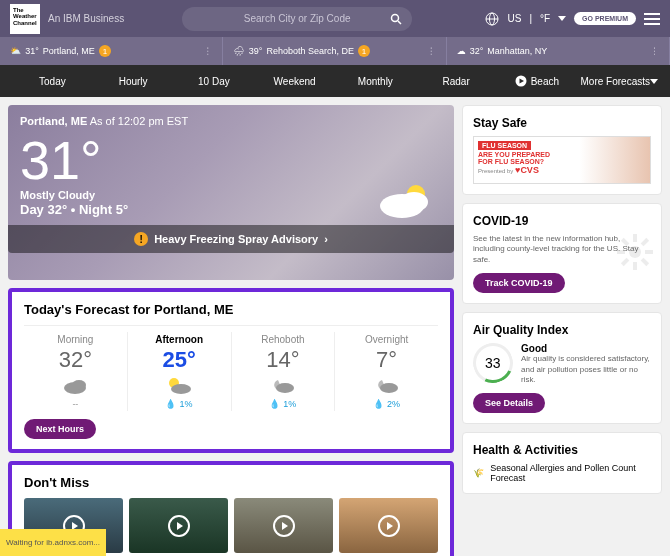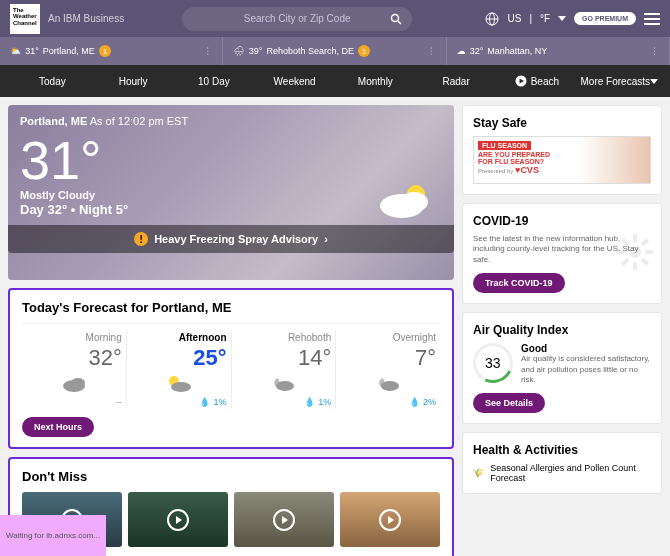--- a/index.html
+++ b/index.html
@@ -26,24 +26,24 @@
 .right{width:200px;display:flex;flex-direction:column;gap:8px}
 .hero{background:linear-gradient(135deg,#8b7e9e 0%,#a89cb5 40%,#c4bcc8 70%,#9890a8 100%);border-radius:4px;color:#fff;padding:10px 12px;position:relative;height:175px}
 .hero .loc-t{font-size:11px}
 .hero .loc-t b{font-weight:bold}
 .hero .temp{font-size:54px;font-weight:300;line-height:1;margin-top:6px}
 .hero .cond{font-size:11px;font-weight:bold;margin-top:2px}
 .hero .hl{font-size:13px;font-weight:bold;margin-top:1px}
 .hero .sun{position:absolute;right:20px;top:75px}
 .adv{background:rgba(0,0,0,.45);margin:8px -12px -10px;padding:7px;text-align:center;font-size:11px;font-weight:bold;border-radius:0 0 4px 4px;display:flex;align-items:center;justify-content:center;gap:6px}
 .adv .ic{background:#f5a623;width:14px;height:14px;border-radius:50%;color:#000;font-size:10px;display:inline-flex;align-items:center;justify-content:center;font-weight:bold}
-.card{background:#fff;border-radius:4px;padding:10px 12px;border:2px solid #6d28d9}
+.card{background:#fff;border-radius:4px;padding:10px 12px;border:4px solid #6d28d9}
 .card h3{font-size:13px;font-weight:bold;margin-bottom:8px}
 .fc{display:flex;border-top:1px solid #eee;padding-top:6px}
-.fcp{flex:1;text-align:right;border-right:1px solid #eee;padding:2px 4px}
+.fcp{flex:1;text-align:center;border-right:1px solid #eee;padding:2px 4px}
 .fcp:last-child{border:none}
 .fcp .lbl{font-size:10px;color:#888}
 .fcp .t{font-size:22px;font-weight:300;color:#666;margin:2px 0}
 .fcp.now .lbl{color:#000;font-weight:bold}
 .fcp.now .t{color:#1b4de4;font-weight:bold}
 .fcp .ic{height:22px;display:flex;align-items:center;justify-content:center;margin:2px 0}
 .fcp .pr{font-size:9px;color:#1b9dd9;margin-top:2px}
 .btn{background:#701a75;color:#fff;font-size:9px;font-weight:bold;padding:5px 12px;border-radius:12px;display:inline-block;margin-top:8px}
 .dm{display:flex;gap:6px;margin-top:6px}
 .dm-i{flex:1;height:55px;background:linear-gradient(#4a6b7a,#2a3b45);border-radius:3px;position:relative;display:flex;align-items:center;justify-content:center}
@@ -57,21 +57,21 @@
 .rc p{font-size:8px;color:#666;line-height:1.3}
 .flu{height:48px;background:linear-gradient(90deg,#fff 60%,#e8c4b0);border:1px solid #ddd;position:relative;padding:4px;font-size:7px}
 .flu .tag{background:#e03131;color:#fff;padding:1px 4px;font-weight:bold;display:inline-block}
 .flu .q{color:#e03131;font-weight:bold;margin-top:1px}
 .flu .cvs{color:#e03131;font-weight:bold;font-size:9px}
 .cov{position:relative}
 .gear{position:absolute;right:6px;top:28px;opacity:.15}
 .aqi{display:flex;gap:8px;align-items:flex-start}
 .aqi-c{width:40px;height:40px;border:3px solid #eee;border-bottom-color:#4caf50;border-radius:50%;display:flex;align-items:center;justify-content:center;font-size:14px;transform:rotate(-20deg)}
 .aqi-c span{transform:rotate(20deg)}
-.status{position:absolute;bottom:0;left:0;background:#f0abfc;font-size:8px;padding:16px 6px;color:#555}
+.status{position:absolute;bottom:0;left:0;background:#fde047;font-size:8px;padding:9px 6px;color:#555}
 .tri{display:inline-block;border-left:4px solid transparent;border-right:4px solid transparent;border-top:5px solid #fff}
 </style>
 </head>
 <body>
 
 <div class="hdr">
   <div class="logo">The
 Weather
 Channel</div>
   <div class="ibm">An IBM Business</div>

